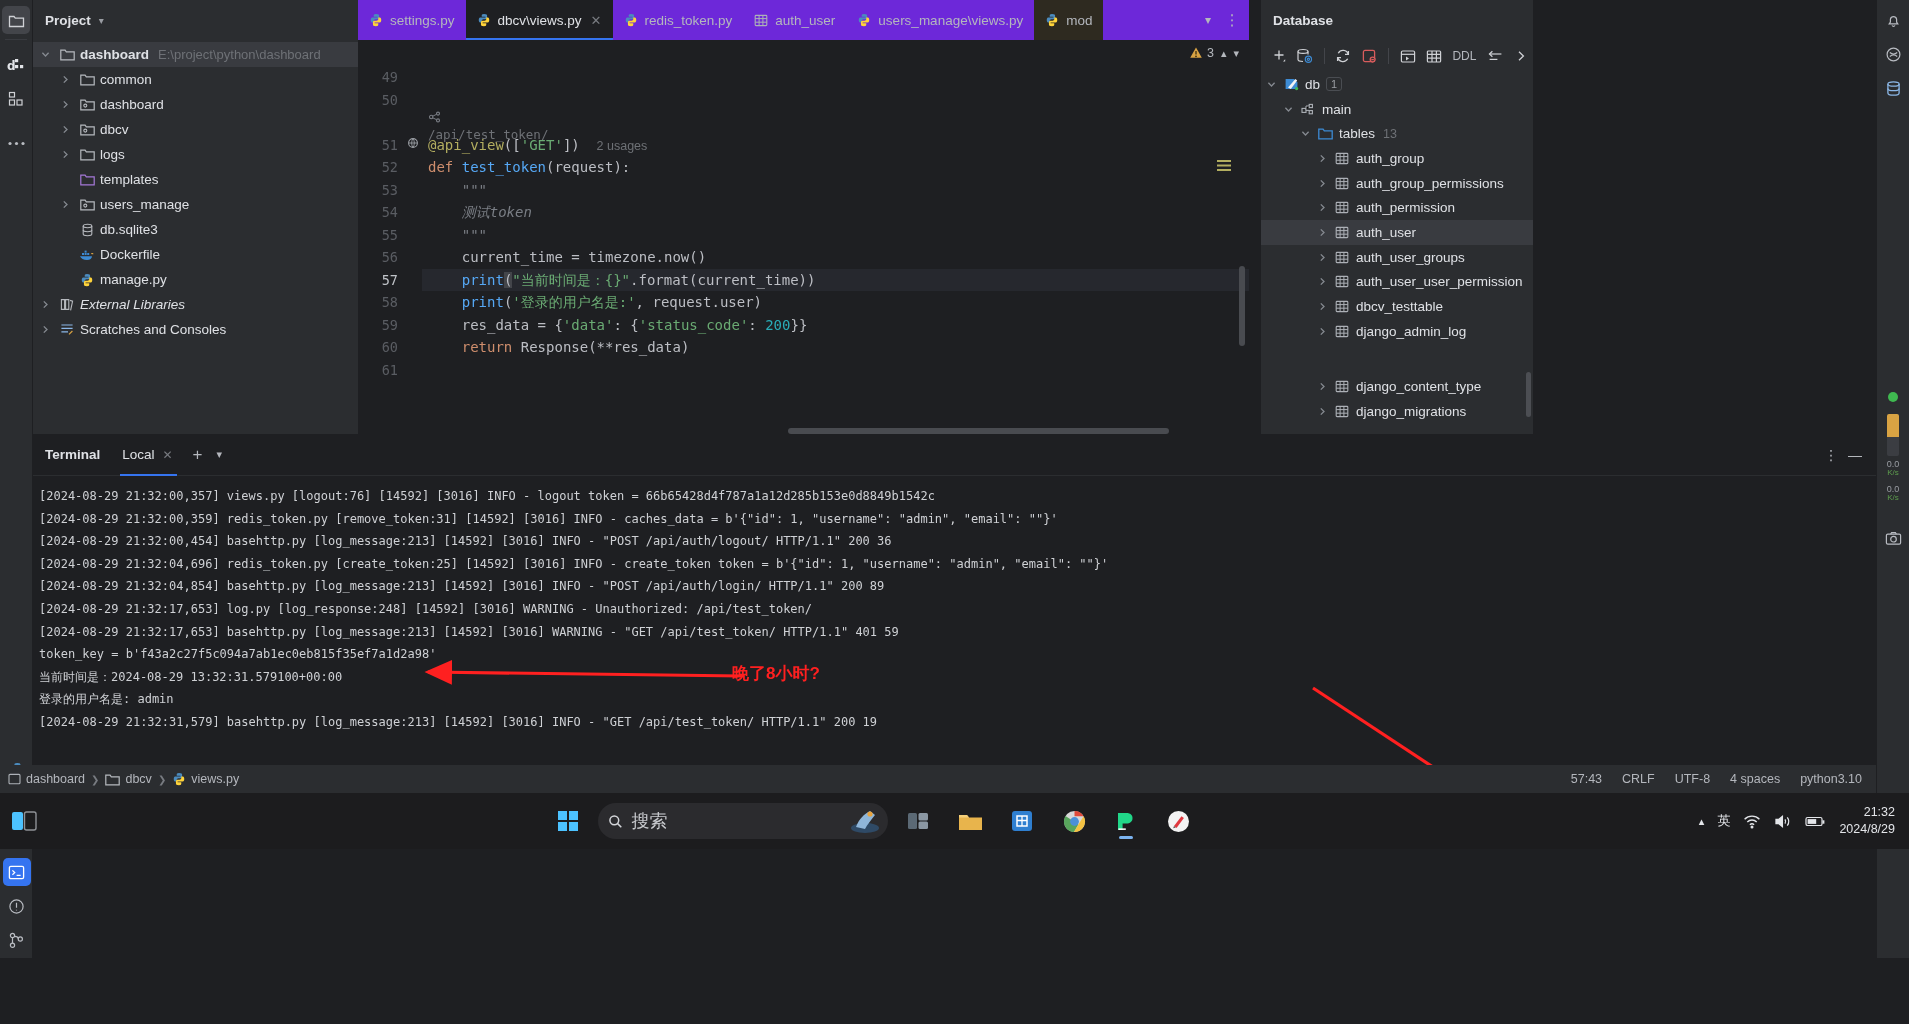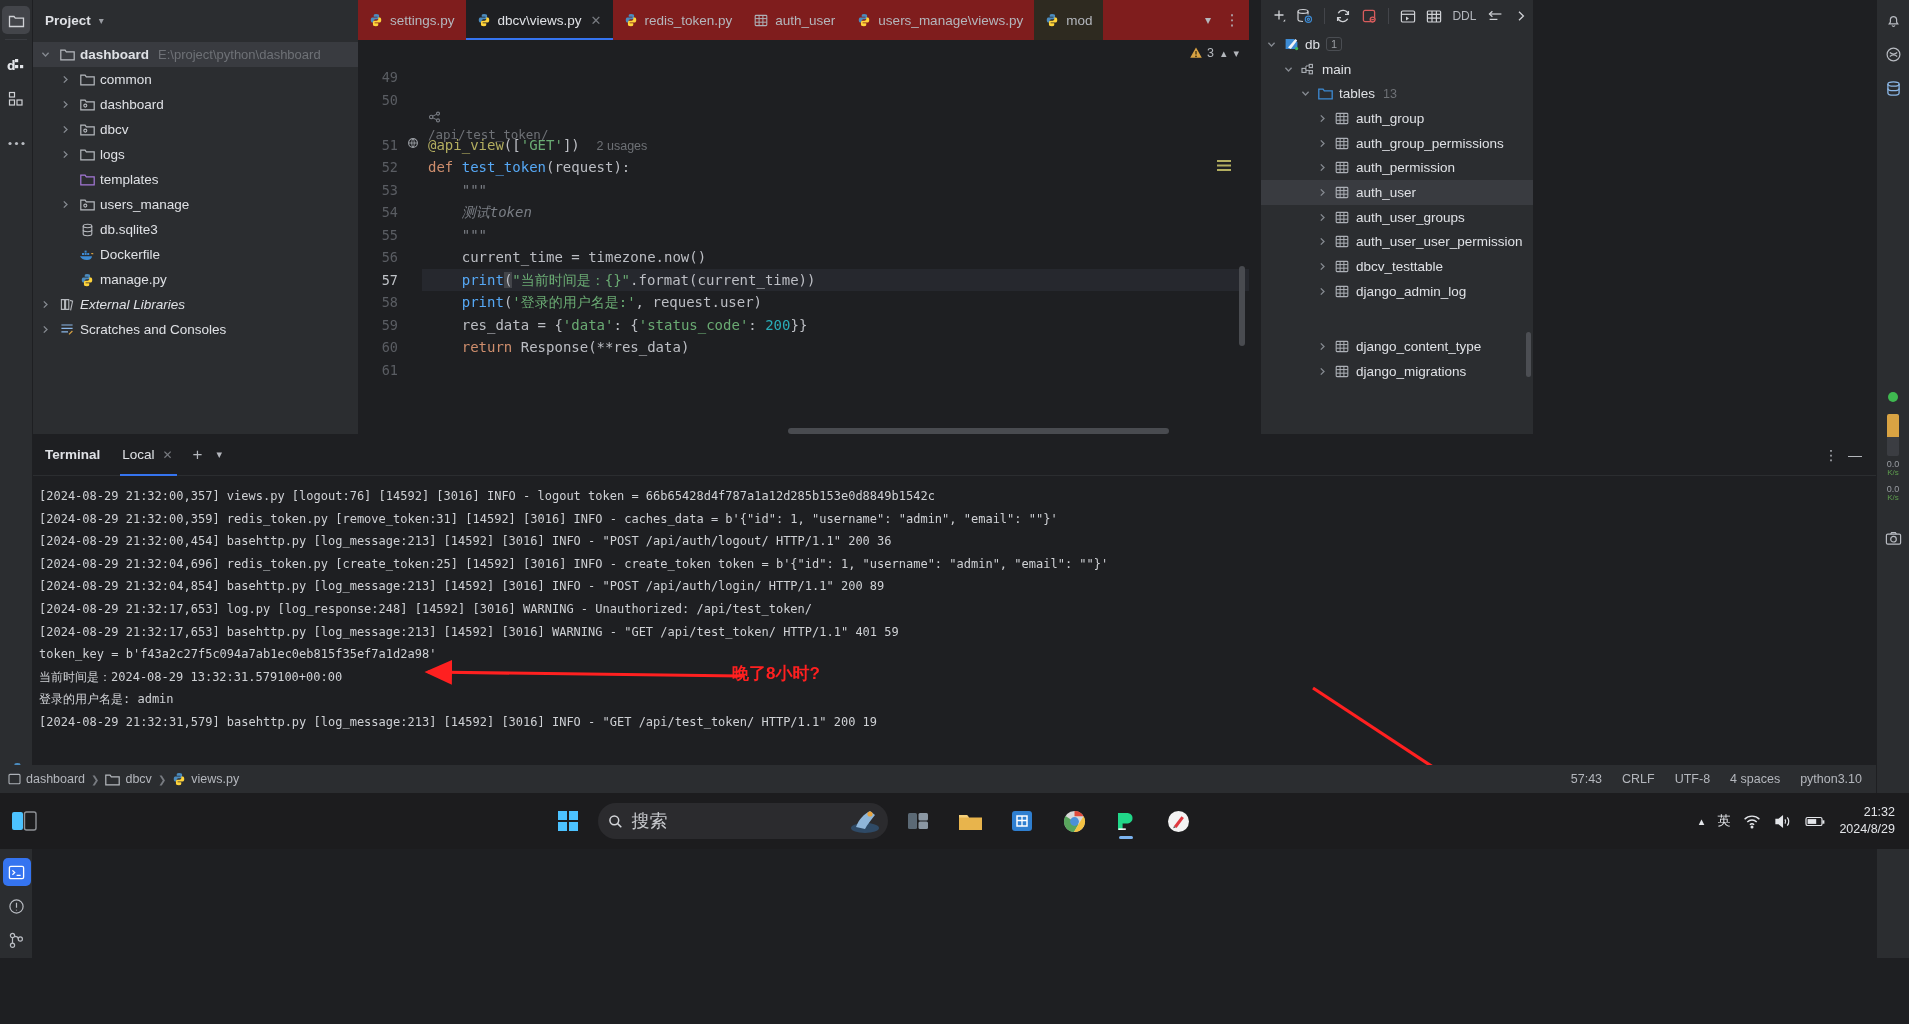--- a/index.html
+++ b/index.html
@@ -47,21 +47,21 @@
   .prow .arrow { width: 16px; text-align: center; color: #868a91; font-size: 9px; flex: 0 0 16px;}
   .prow .ic { width: 20px; flex: 0 0 20px; display:flex; align-items:center; justify-content:center;}
   .prow .lbl { margin-left: 3px; }
   .prow .lbl.b { font-weight: bold; }
   .prow .path { margin-left: 9px; color: #6e7176; font-size: 13px; }
 
   svg.sv { display:block; }
 
   
   .editor { position: absolute; left: 358px; top: 0; width: 891px; height: 434px; background: #1e1f22; }
-  .tabbar { height: 40px; background: #7f1d1d; display: flex; align-items: stretch; position: relative; }
+  .tabbar { height: 40px; background: #6d28d9; display: flex; align-items: stretch; position: relative; }
   .tab {
     display: flex; align-items: center; padding: 0 11px; font-size: 13.5px;
     color: #b4b7bd; gap: 7px; position: relative; white-space: nowrap;
   }
   .tab.active { background: #1e1f22; color: #dfe1e5; }
   .tab.active::after {
     content: ""; position: absolute; left: 0; right: 0; bottom: 0; height: 2px; background: #3574f0;
   }
   .tab.modified { background: #2e2a20; }
   .tab .x { font-size: 13px; color: #787b81; margin-left: 2px; }
@@ -541,20 +541,23 @@
             <path d="M2 3h14M2 7.5h14M2 12h14" stroke="#b3ae60" stroke-width="2"></path>
           </svg>
       </div>
       <div class="vscroll"></div>
       <div class="hscroll"></div>
     </div>
   </div>
 
   <div class="dbpanel-gap"></div>
   <div class="db">
+    <div class="db-hd">
+      <span>Database</span>
+    </div>
     <div class="db-tools">
       <div class="t">
         <svg class="sv" width="16" height="16" viewBox="0 0 16 16" stroke="#cfd1d5" stroke-width="1.3">
             <path d="M8 2.5v9M3.5 7h9"></path>
             <path d="M12 13.5l2.2-2.2v2.2z" fill="#cfd1d5" stroke="none"></path>
           </svg>
       </div>
       <div class="t">
         <svg class="sv" width="17" height="16" viewBox="0 0 17 16" fill="none" stroke="#cfd1d5" stroke-width="1.2">
             <ellipse cx="7" cy="3.4" rx="5" ry="1.9"></ellipse>

